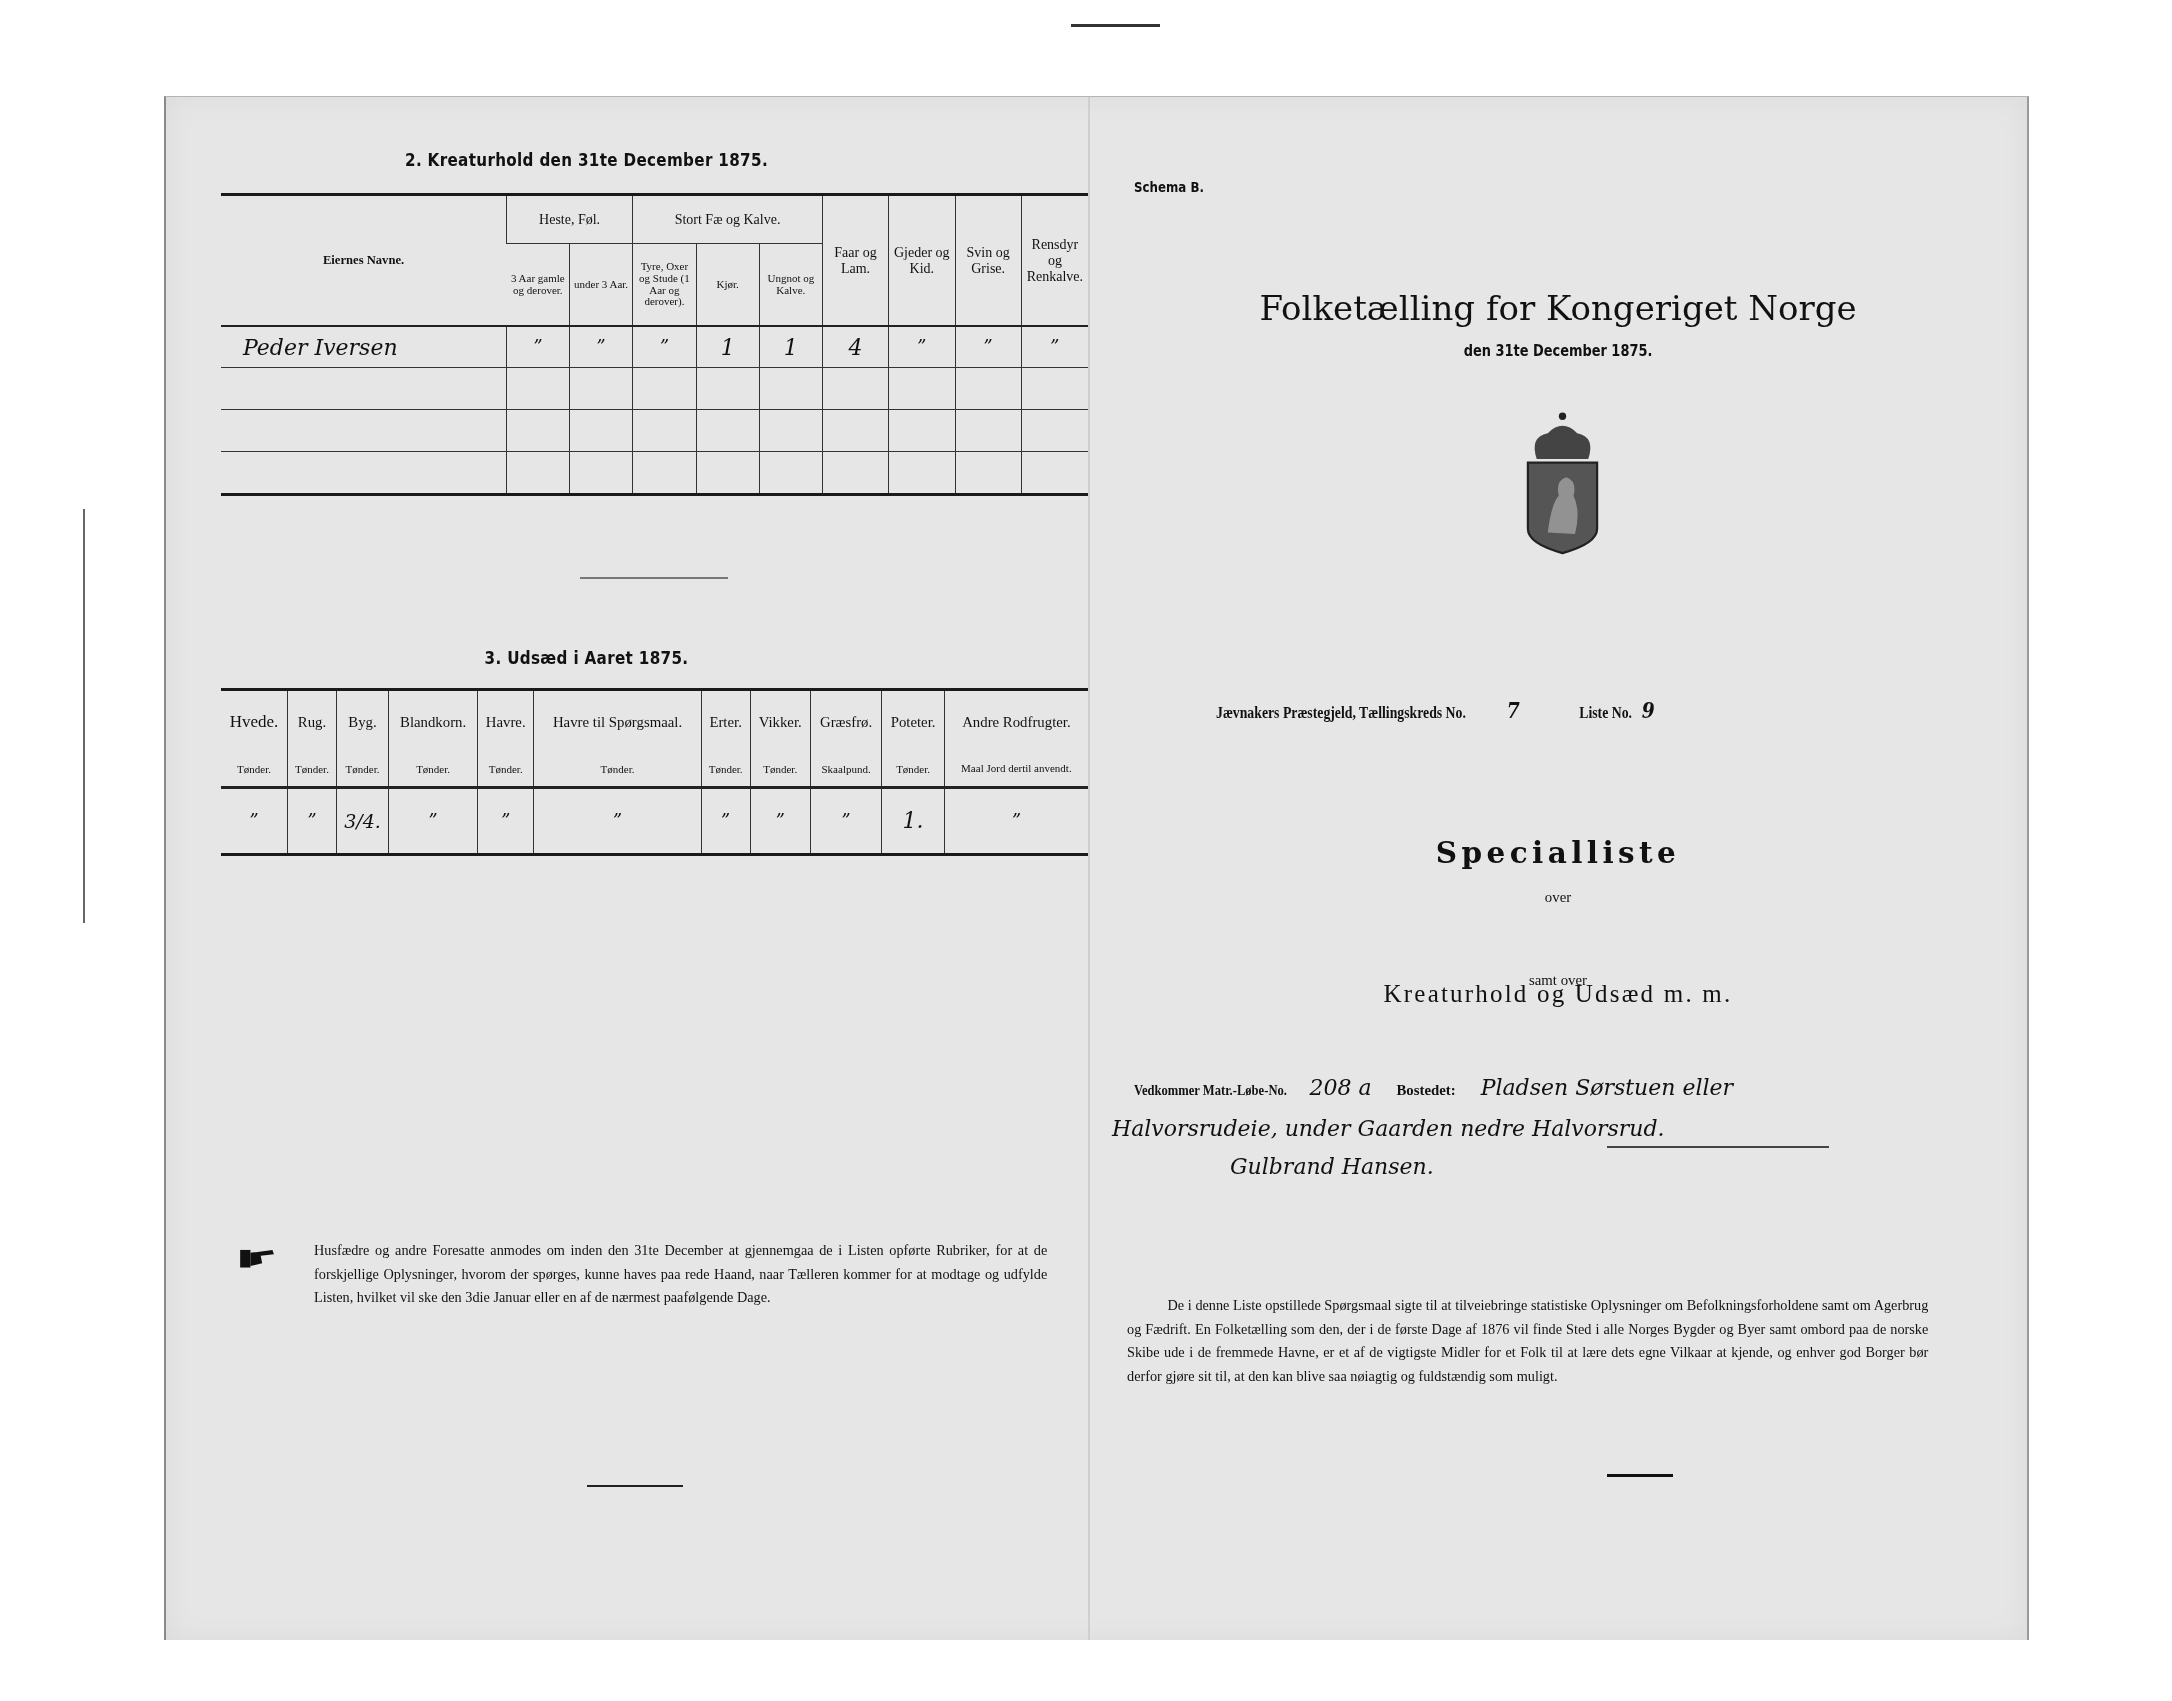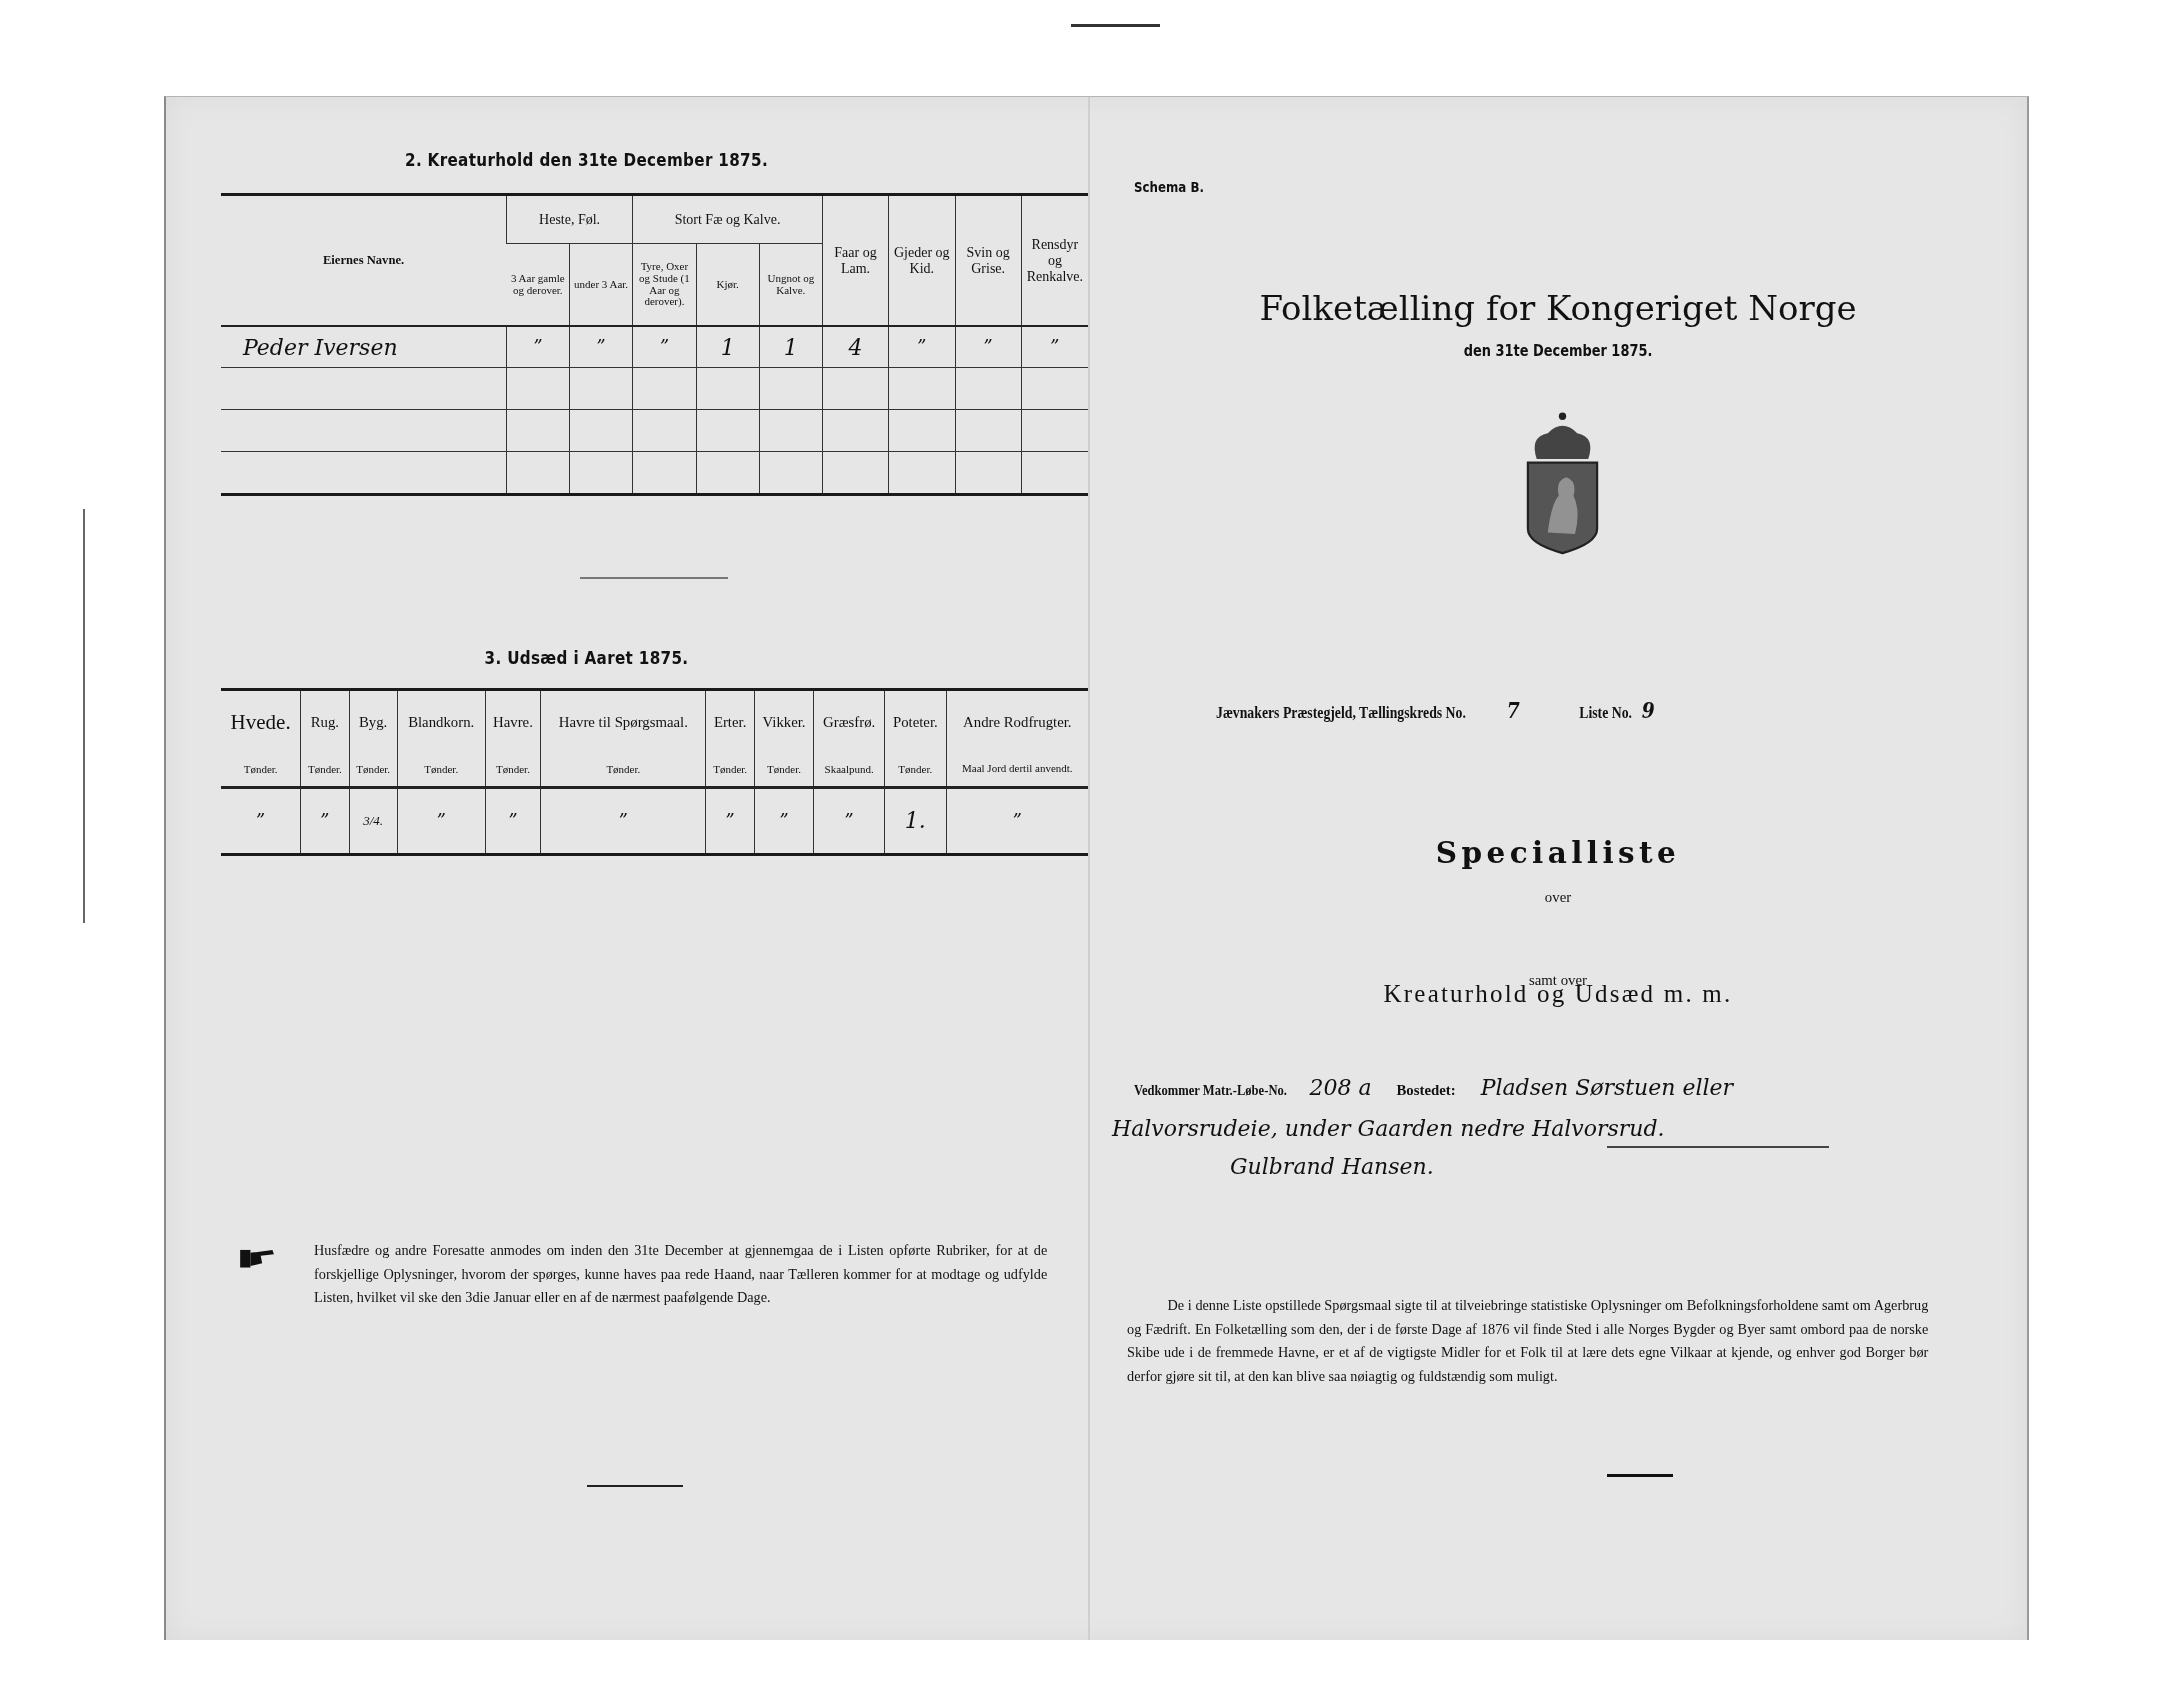--- a/index.html
+++ b/index.html
@@ -111,21 +111,21 @@
     </tbody>
       </table>
 
     <div class="hr" style="left:414px; top:480px; width:148px; background:#777;"></div>
 
     <div class="sec-title" style="left:273px; top:550px; width:295px;">3.  Udsæd i Aaret 1875.</div>
 
     <table class="grid" style="left:55px; top:591px; width:867px;">
       <tbody>
           <tr class="thickline">
-        <th style="height:59px; font-size:21px;">Hvede.</th>
+        <th style="height:59px; font-size:17px;">Hvede.</th>
         <th style="font-size:14.8px;">Rug.</th>
         <th style="font-size:14.8px;">Byg.</th>
         <th style="font-size:14.8px;">Blandkorn.</th>
         <th style="font-size:14.8px;">Havre.</th>
         <th style="font-size:14.8px;">Havre til Spørgsmaal.</th>
         <th style="font-size:14.8px;">Erter.</th>
         <th style="font-size:14.8px;">Vikker.</th>
         <th style="font-size:14.8px;">Græsfrø.</th>
         <th style="font-size:14.8px;">Poteter.</th>
         <th style="font-size:14.8px;">Andre Rodfrugter.</th>
@@ -139,21 +139,21 @@
         <th class="boldsm">Tønder.</th>
         <th class="boldsm">Tønder.</th>
         <th class="boldsm">Tønder.</th>
         <th class="boldsm">Skaalpund.</th>
         <th class="boldsm">Tønder.</th>
         <th class="small boldsm">Maal Jord dertil anvendt.</th>
       </tr>
       <tr style="border-top:3px solid #222; border-bottom:3.7px solid #1a1a1a;">
         <td class="ditto" style="height:61px;">”</td>
         <td class="ditto">”</td>
-        <td class="hand" style="font-size:13px;font-family:Liberation Serif, serif;">3/4.</td>
+        <td class="hand" style="font-size:19px;">3/4.</td>
         <td class="ditto">”</td>
         <td class="ditto">”</td>
         <td class="ditto">”</td>
         <td class="ditto">”</td>
         <td class="ditto">”</td>
         <td class="ditto">”</td>
         <td class="hand">1.</td>
         <td class="ditto">”</td>
       </tr>
     </tbody>

